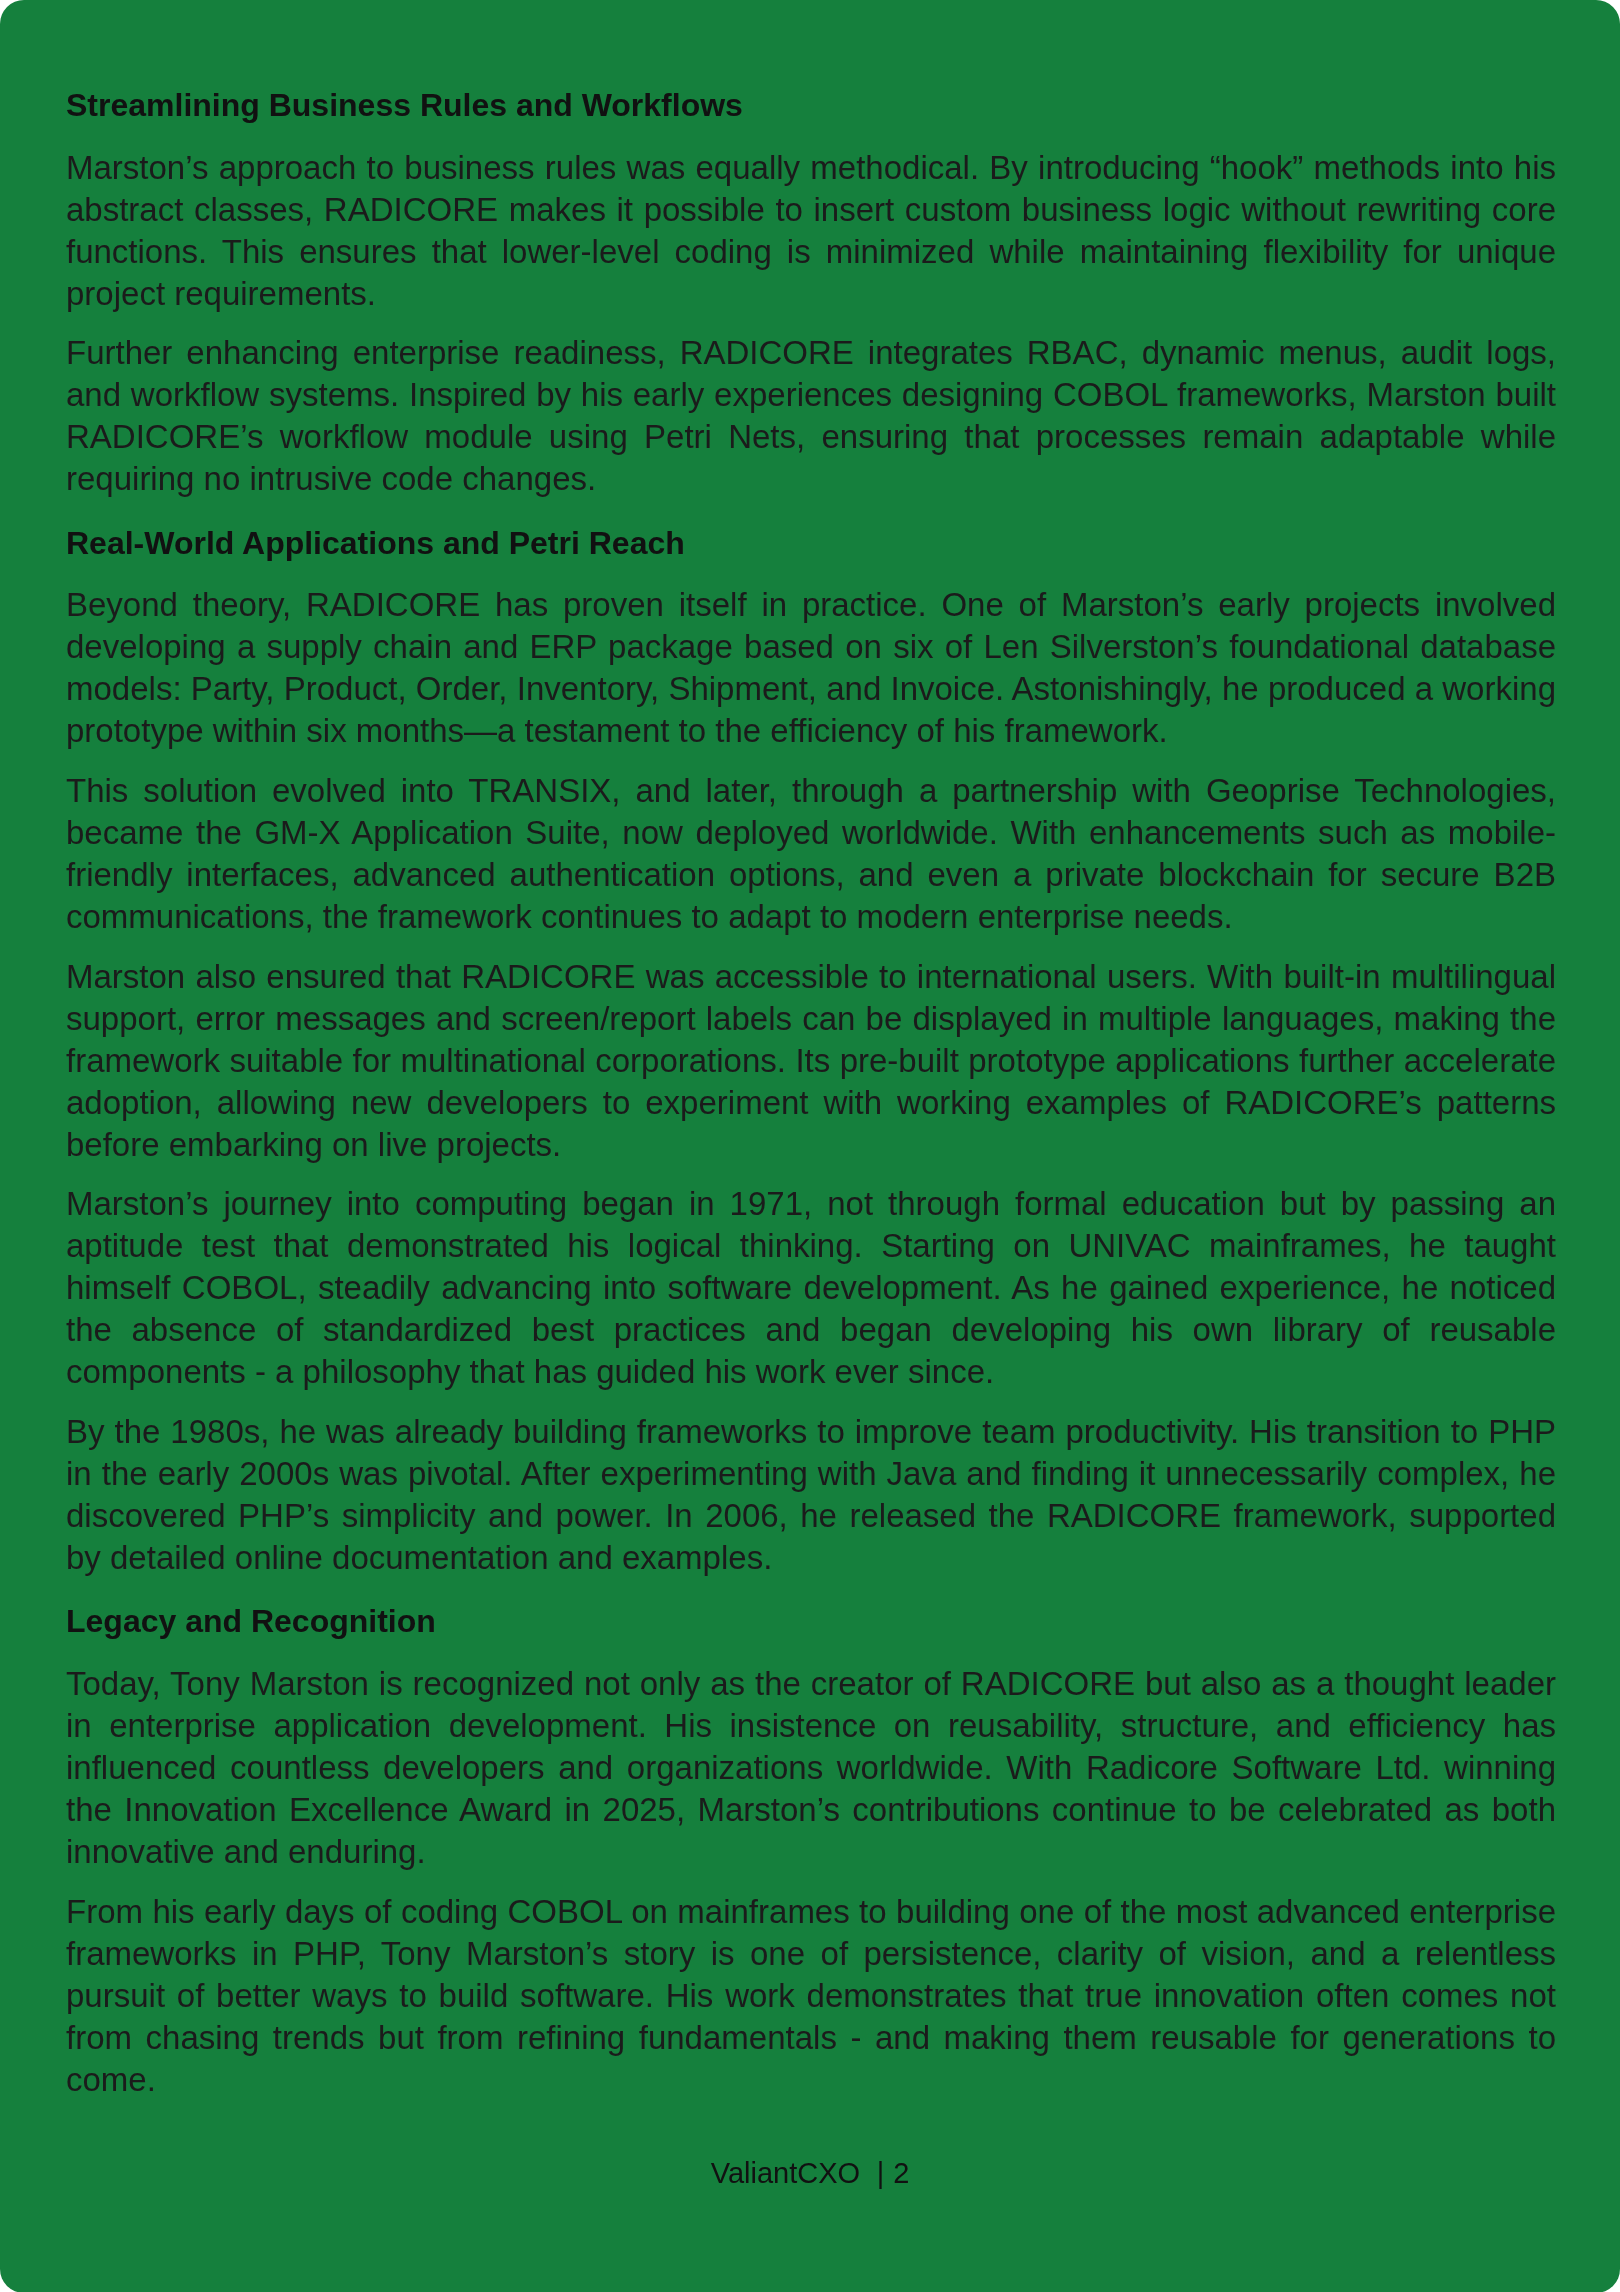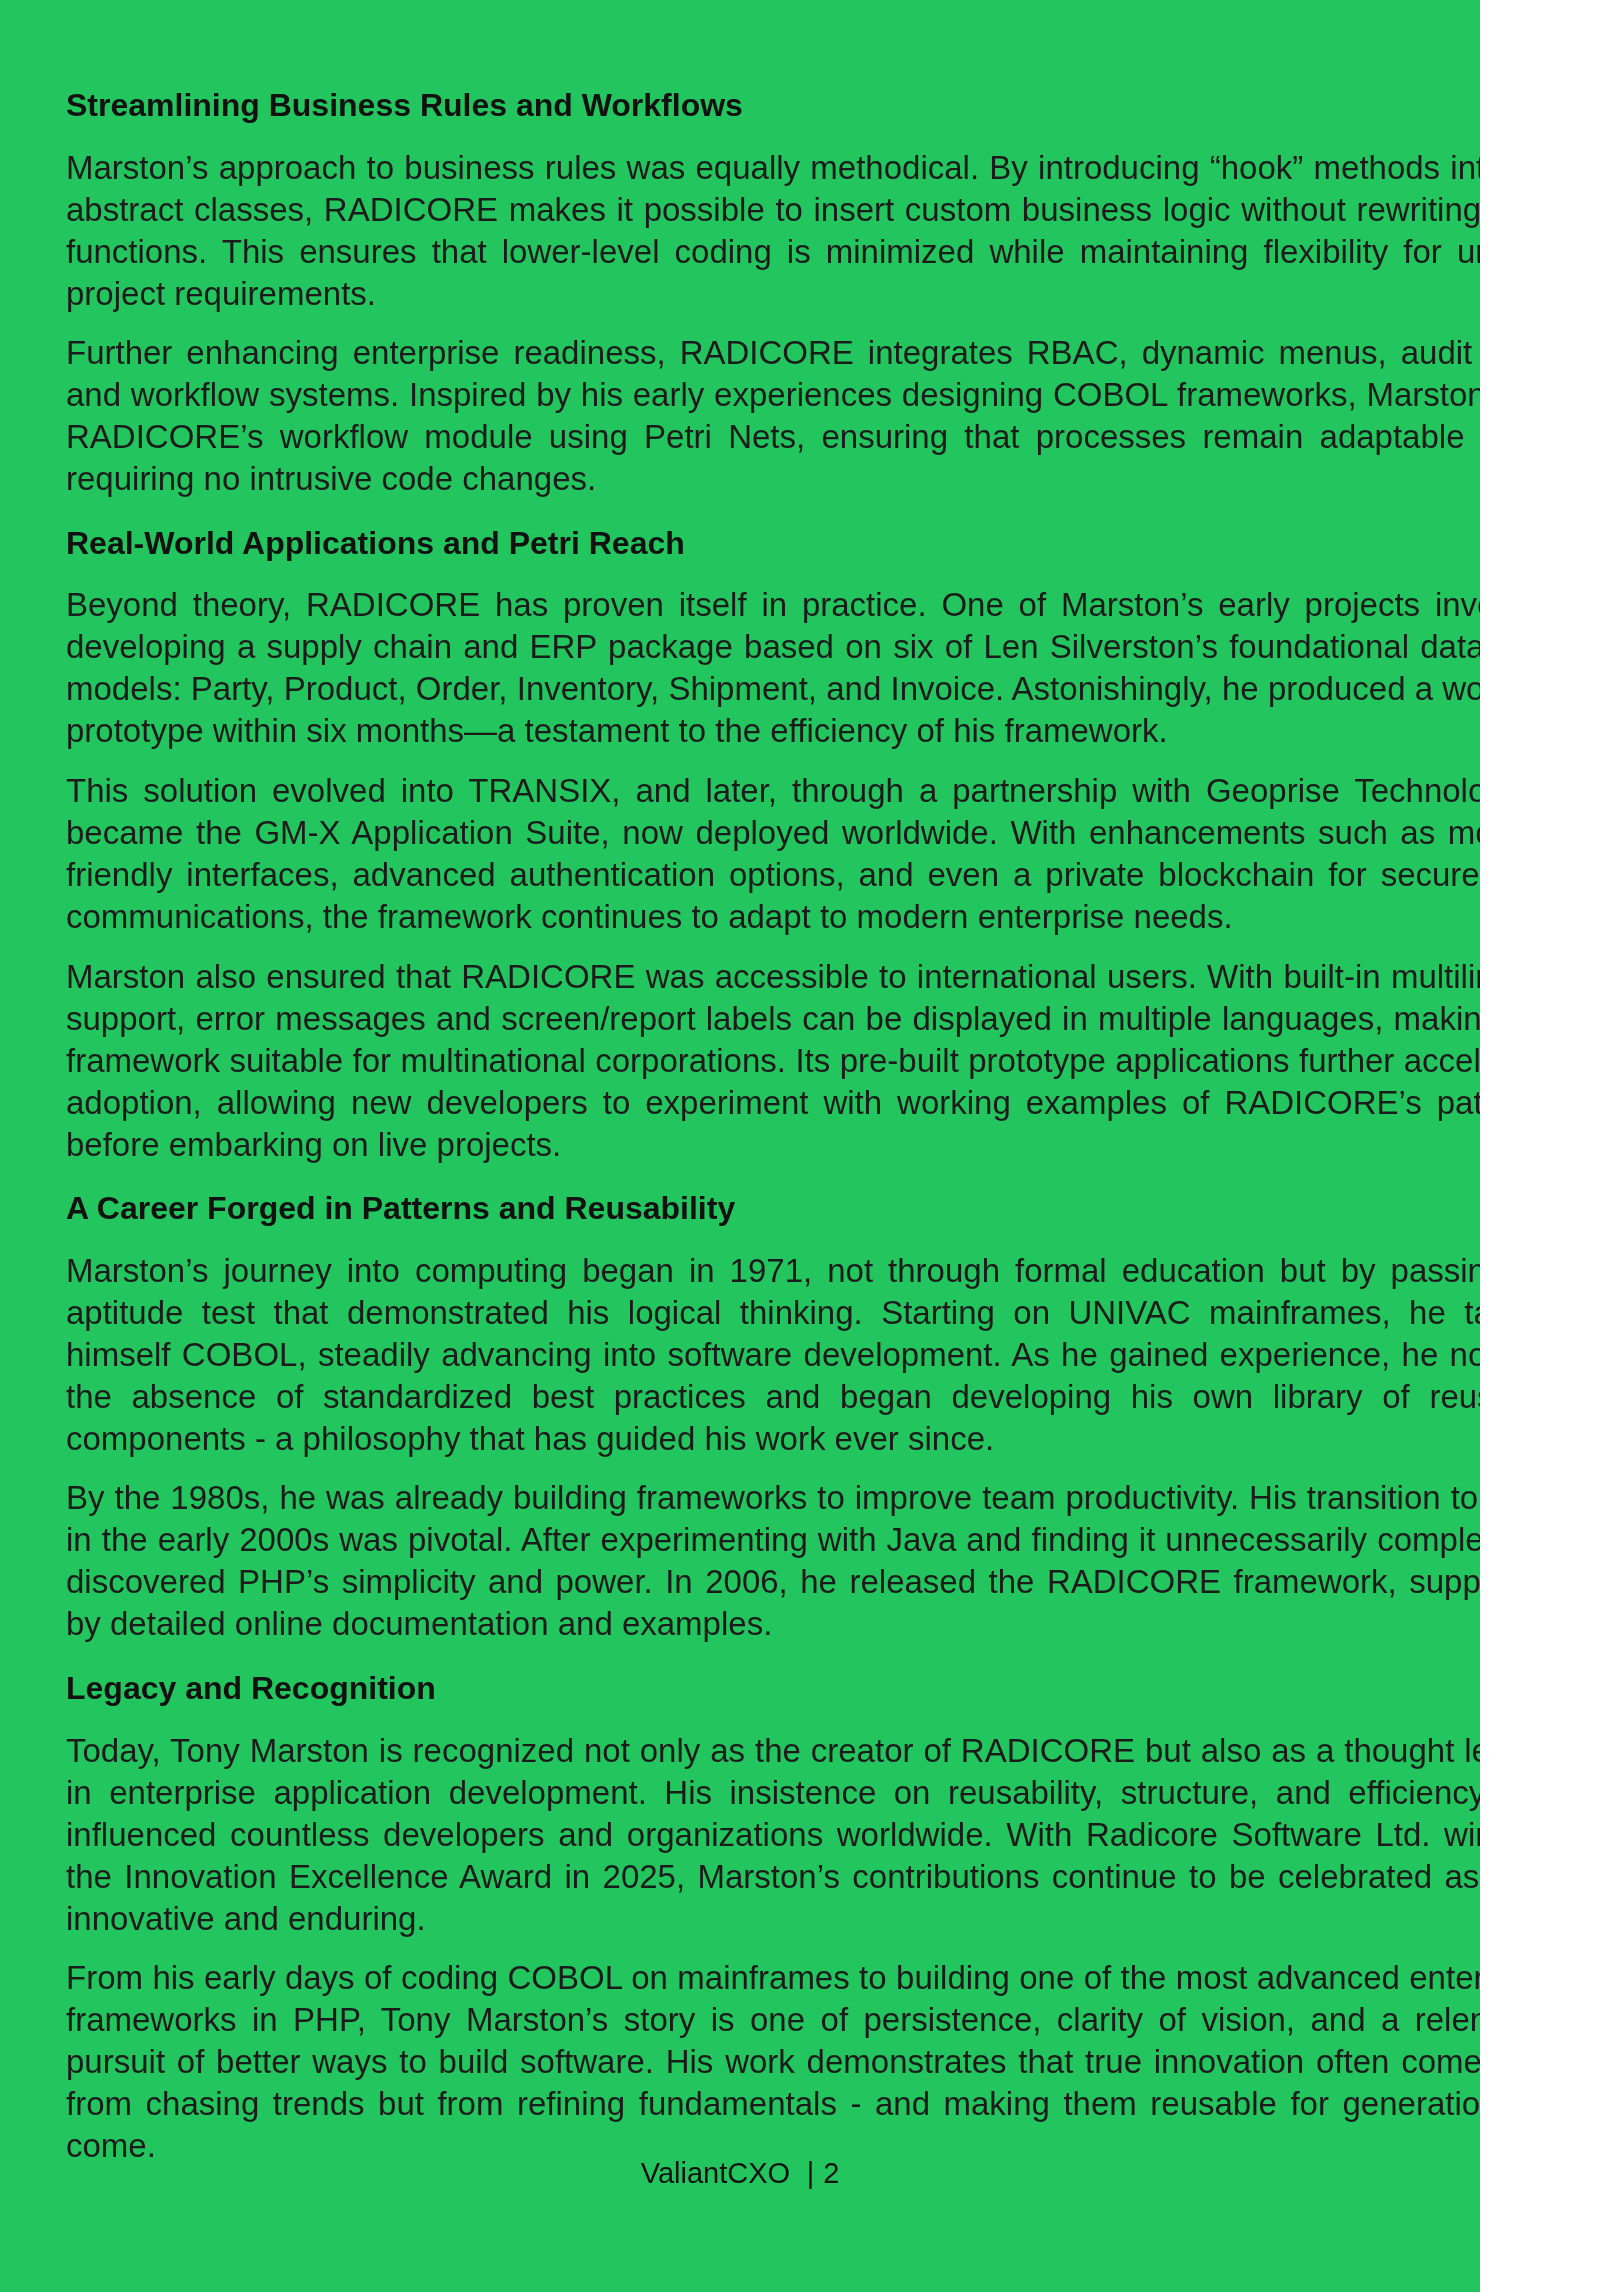--- a/index.html
+++ b/index.html
@@ -3,26 +3,27 @@
 <meta charset="utf-8">
 <style>
   * { box-sizing: border-box; }
   html, body {
     margin: 0;
     padding: 0;
     background: #ffffff;
   }
   .page {
     position: relative;
-    width: 1480px;
+    width: 1620px;
     height: 2293px;
-    background: #22c55e;
+    background: #15803d;
     font-family: "Liberation Sans", sans-serif;
     color: #1b1b1b;
     overflow: hidden;
+    border-radius: 24px;
   }
   .content {
     position: absolute;
     top: 84px;
     left: 66px;
     width: 1490px;
   }
   .section-heading {
     font-size: 32px;
     line-height: 43px;
@@ -57,21 +58,20 @@
 
 <div class="page">
   <main class="content" id="sections-root">
       <h2 class="section-heading">Streamlining Business Rules and Workflows</h2>
       <p class="body-paragraph">Marston’s approach to business rules was equally methodical. By introducing “hook” methods into his abstract classes, RADICORE makes it possible to insert custom business logic without rewriting core functions. This ensures that lower-level coding is minimized while maintaining flexibility for unique project requirements.</p>
       <p class="body-paragraph">Further enhancing enterprise readiness, RADICORE integrates RBAC, dynamic menus, audit logs, and workflow systems. Inspired by his early experiences designing COBOL frameworks, Marston built RADICORE’s workflow module using Petri Nets, ensuring that processes remain adaptable while requiring no intrusive code changes.</p>
       <h2 class="section-heading">Real-World Applications and Petri Reach</h2>
       <p class="body-paragraph">Beyond theory, RADICORE has proven itself in practice. One of Marston’s early projects involved developing a supply chain and ERP package based on six of Len Silverston’s foundational database models: Party, Product, Order, Inventory, Shipment, and Invoice. Astonishingly, he produced a working prototype within six months—a testament to the efficiency of his framework.</p>
       <p class="body-paragraph">This solution evolved into TRANSIX, and later, through a partnership with Geoprise Technologies, became the GM-X Application Suite, now deployed worldwide. With enhancements such as mobile-friendly interfaces, advanced authentication options, and even a private blockchain for secure B2B communications, the framework continues to adapt to modern enterprise needs.</p>
       <p class="body-paragraph">Marston also ensured that RADICORE was accessible to international users. With built-in multilingual support, error messages and screen/report labels can be displayed in multiple languages, making the framework suitable for multinational corporations. Its pre-built prototype applications further accelerate adoption, allowing new developers to experiment with working examples of RADICORE’s patterns before embarking on live projects.</p>
-      <h2 class="section-heading">A Career Forged in Patterns and Reusability</h2>
       <p class="body-paragraph">Marston’s journey into computing began in 1971, not through formal education but by passing an aptitude test that demonstrated his logical thinking. Starting on UNIVAC mainframes, he taught himself COBOL, steadily advancing into software development. As he gained experience, he noticed the absence of standardized best practices and began developing his own library of reusable components - a philosophy that has guided his work ever since.</p>
       <p class="body-paragraph">By the 1980s, he was already building frameworks to improve team productivity. His transition to PHP in the early 2000s was pivotal. After experimenting with Java and finding it unnecessarily complex, he discovered PHP’s simplicity and power. In 2006, he released the RADICORE framework, supported by detailed online documentation and examples.</p>
       <h2 class="section-heading">Legacy and Recognition</h2>
       <p class="body-paragraph">Today, Tony Marston is recognized not only as the creator of RADICORE but also as a thought leader in enterprise application development. His insistence on reusability, structure, and efficiency has influenced countless developers and organizations worldwide. With Radicore Software Ltd. winning the Innovation Excellence Award in 2025, Marston’s contributions continue to be celebrated as both innovative and enduring.</p>
       <p class="body-paragraph">From his early days of coding COBOL on mainframes to building one of the most advanced enterprise frameworks in PHP, Tony Marston’s story is one of persistence, clarity of vision, and a relentless pursuit of better ways to build software. His work demonstrates that true innovation often comes not from chasing trends but from refining fundamentals - and making them reusable for generations to come.</p>
     </main>
   <footer class="footer">
     <span>ValiantCXO</span><span class="footer-sep">|</span><span>2</span>
   </footer>
 </div>

